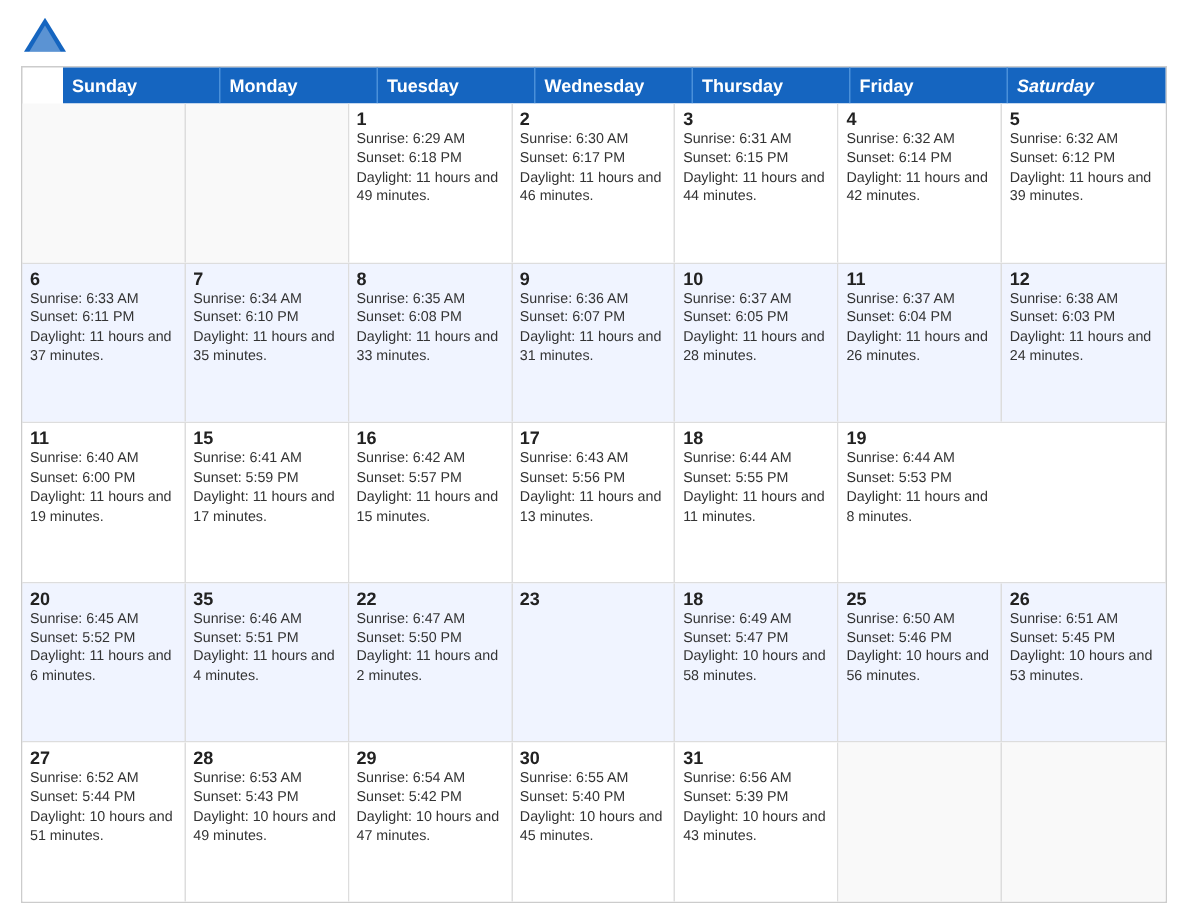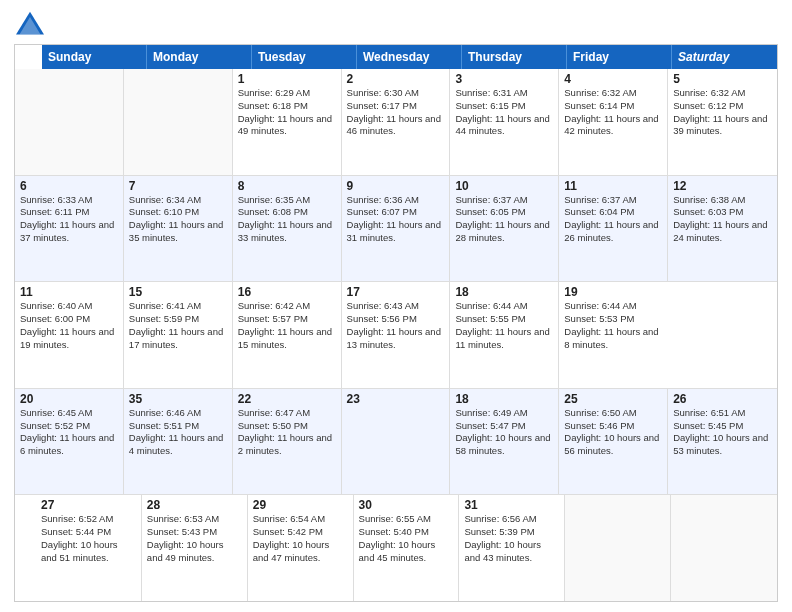--- a/index.html
+++ b/index.html
@@ -87,21 +87,21 @@
       flex: 1;
       display: flex;
       flex-direction: column;
     }
     .cal-row {
       display: grid;
       grid-template-columns: repeat(7, 1fr);
       flex: 1;
       border-bottom: 1px solid #ddd;
     }
-    .cal-row:last-child { border-bottom: none; margin-left: 21px; }
+    .cal-row:last-child { border-bottom: none; }
     .cal-cell {
       border-right: 1px solid #ddd;
       padding: 3px 5px;
       vertical-align: top;
       background: #fff;
       min-height: 0;
     }
     .cal-cell:last-child { border-right: none; }
     .cal-cell.empty { background: #f9f9f9; }
     .cal-cell.alt-row { background: #f0f4ff; }

